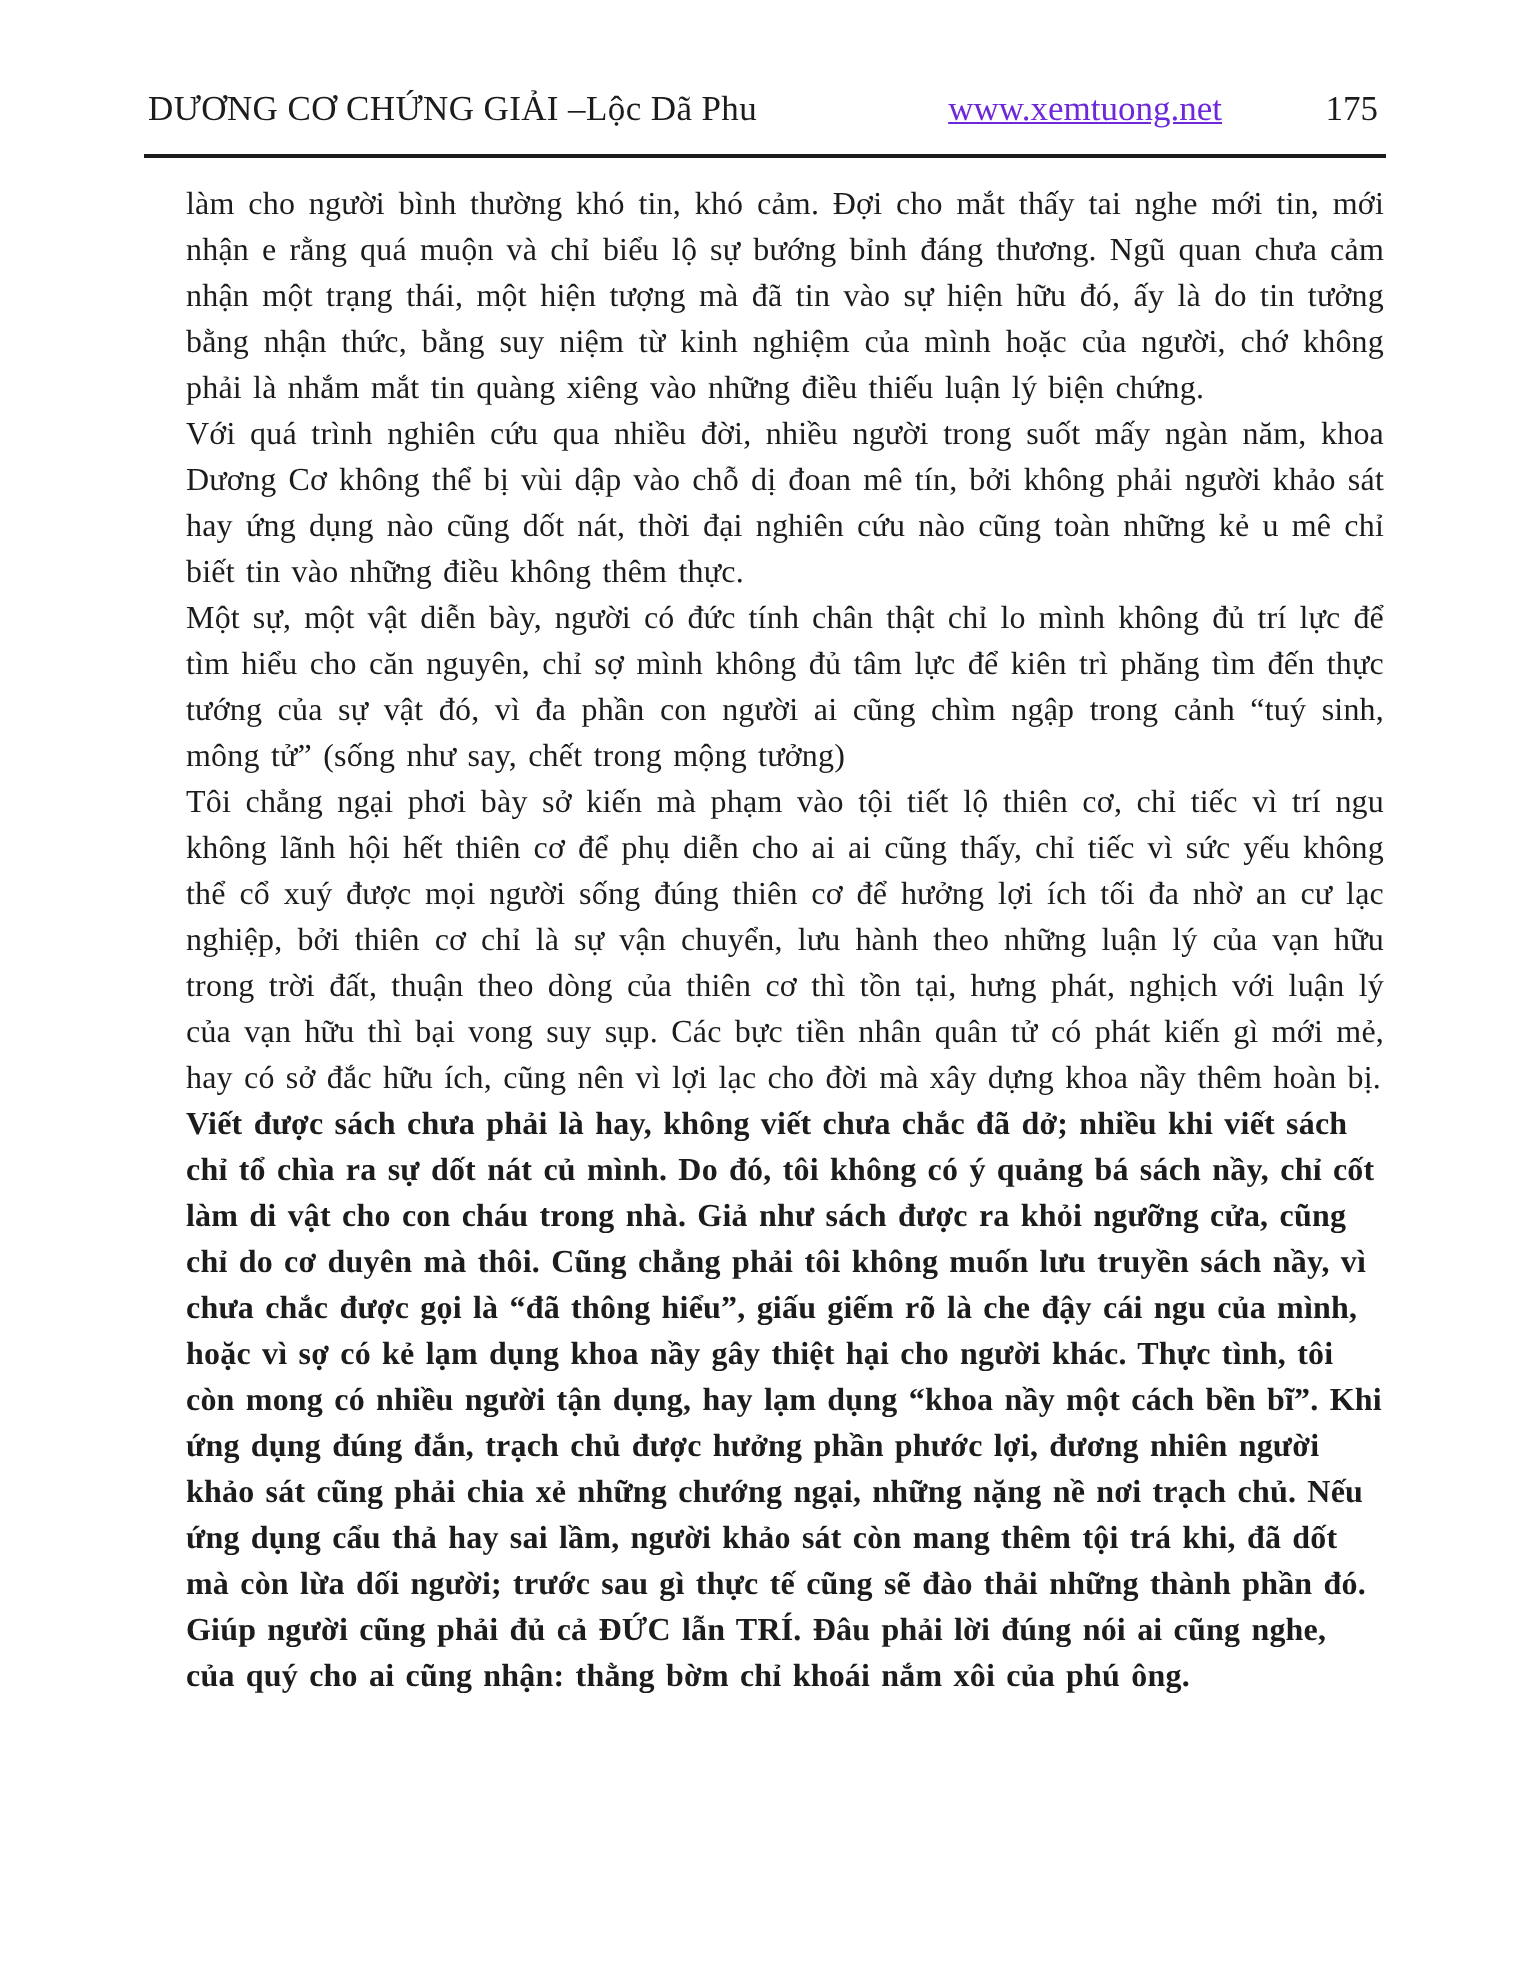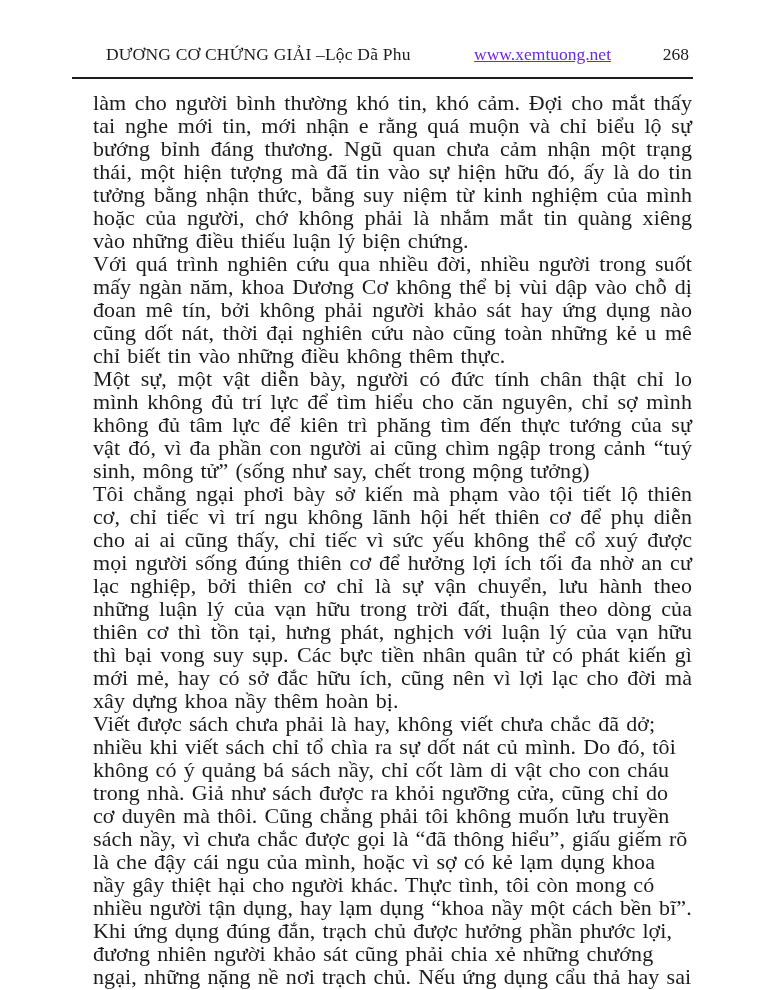--- a/index.html
+++ b/index.html
@@ -15,21 +15,20 @@
   }
   .header {
     position: absolute;
     top: 44px;
     left: 74px;
     right: 76px;
     display: flex;
     align-items: baseline;
     font-size: 17.5px;
     white-space: nowrap;
-    margin-left: 32px;
   }
   .header .title {
     flex: 1 1 auto;
     letter-spacing: 0.2px;
   }
   .header .site-link {
     color: #6d28d9;
     text-decoration: underline;
     cursor: pointer;
   }
@@ -45,36 +44,36 @@
     height: 2px;
     background: #1c1c1c;
   }
   .body-text {
     position: absolute;
     top: 91px;
     left: 93px;
     width: 599px;
   }
   .body-text p {
-    font-size: 22px;
+    font-size: 16px;
     line-height: 23px;
     text-align: justify;
     word-spacing: 1.5px;
     letter-spacing: 0.1px;
   }
-  .body-text p:last-child { text-align: left; }
+  .body-text p:last-child { text-align: left; font-weight: bold; }
 </style>
 </head>
 <body>
 
 <div class="page">
   <div class="header">
     <span class="title">DƯƠNG CƠ CHỨNG GIẢI –Lộc Dã Phu</span>
     <a class="site-link" href="#">www.xemtuong.net</a>
-    <span class="page-num">268</span>
+    <span class="page-num">175</span>
   </div>
   <div class="rule"></div>
   <div class="body-text">
     <p>làm cho người bình thường khó tin, khó cảm. Đợi cho mắt thấy tai nghe mới tin, mới nhận e rằng quá muộn và chỉ biểu lộ sự bướng bỉnh đáng thương. Ngũ quan chưa cảm nhận một trạng thái, một hiện tượng mà đã tin vào sự hiện hữu đó, ấy là do tin tưởng bằng nhận thức, bằng suy niệm từ kinh nghiệm của mình hoặc của người, chớ không phải là nhắm mắt tin quàng xiêng vào những điều thiếu luận lý biện chứng.</p>
     <p>Với quá trình nghiên cứu qua nhiều đời, nhiều người trong suốt mấy ngàn năm, khoa Dương Cơ không thể bị vùi dập vào chỗ dị đoan mê tín, bởi không phải người khảo sát hay ứng dụng nào cũng dốt nát, thời đại nghiên cứu nào cũng toàn những kẻ u mê chỉ biết tin vào những điều không thêm thực.</p>
     <p>Một sự, một vật diễn bày, người có đức tính chân thật chỉ lo mình không đủ trí lực để tìm hiểu cho căn nguyên, chỉ sợ mình không đủ tâm lực để kiên trì phăng tìm đến thực tướng của sự vật đó, vì đa phần con người ai cũng chìm ngập trong cảnh “tuý sinh, mông tử” (sống như say, chết trong mộng tưởng)</p>
     <p>Tôi chẳng ngại phơi bày sở kiến mà phạm vào tội tiết lộ thiên cơ, chỉ tiếc vì trí ngu không lãnh hội hết thiên cơ để phụ diễn cho ai ai cũng thấy, chỉ tiếc vì sức yếu không thể cổ xuý được mọi người sống đúng thiên cơ để hưởng lợi ích tối đa nhờ an cư lạc nghiệp, bởi thiên cơ chỉ là sự vận chuyển, lưu hành theo những luận lý của vạn hữu trong trời đất, thuận theo dòng của thiên cơ thì tồn tại, hưng phát, nghịch với luận lý của vạn hữu thì bại vong suy sụp. Các bực tiền nhân quân tử có phát kiến gì mới mẻ, hay có sở đắc hữu ích, cũng nên vì lợi lạc cho đời mà xây dựng khoa nầy thêm hoàn bị.</p>
     <p>Viết được sách chưa phải là hay, không viết chưa chắc đã dở; nhiều khi viết sách chỉ tổ chìa ra sự dốt nát củ mình. Do đó, tôi không có ý quảng bá sách nầy, chỉ cốt làm di vật cho con cháu trong nhà. Giả  như sách được ra khỏi ngưỡng cửa, cũng chỉ do cơ duyên mà thôi. Cũng chẳng phải tôi không muốn lưu truyền sách nầy, vì chưa chắc được gọi là “đã thông hiểu”, giấu giếm rõ là che đậy cái ngu của mình, hoặc vì sợ có kẻ lạm dụng khoa nầy gây thiệt hại cho người khác. Thực tình, tôi còn mong có nhiều người tận dụng, hay lạm dụng “khoa nầy một cách bền bĩ”. Khi ứng dụng đúng đắn, trạch chủ được hưởng phần phước lợi, đương nhiên người khảo sát cũng phải chia xẻ những chướng ngại, những nặng nề nơi trạch chủ. Nếu ứng dụng cẩu thả hay sai lầm, người khảo sát còn mang thêm tội trá khi, đã dốt mà còn lừa dối người; trước sau gì thực tế cũng sẽ đào thải những thành phần đó. Giúp người cũng phải đủ cả ĐỨC lẫn TRÍ. Đâu phải lời đúng nói ai cũng nghe, của quý cho ai cũng nhận: thằng bờm chỉ khoái nắm xôi của phú ông.</p>
   </div>
 </div>

